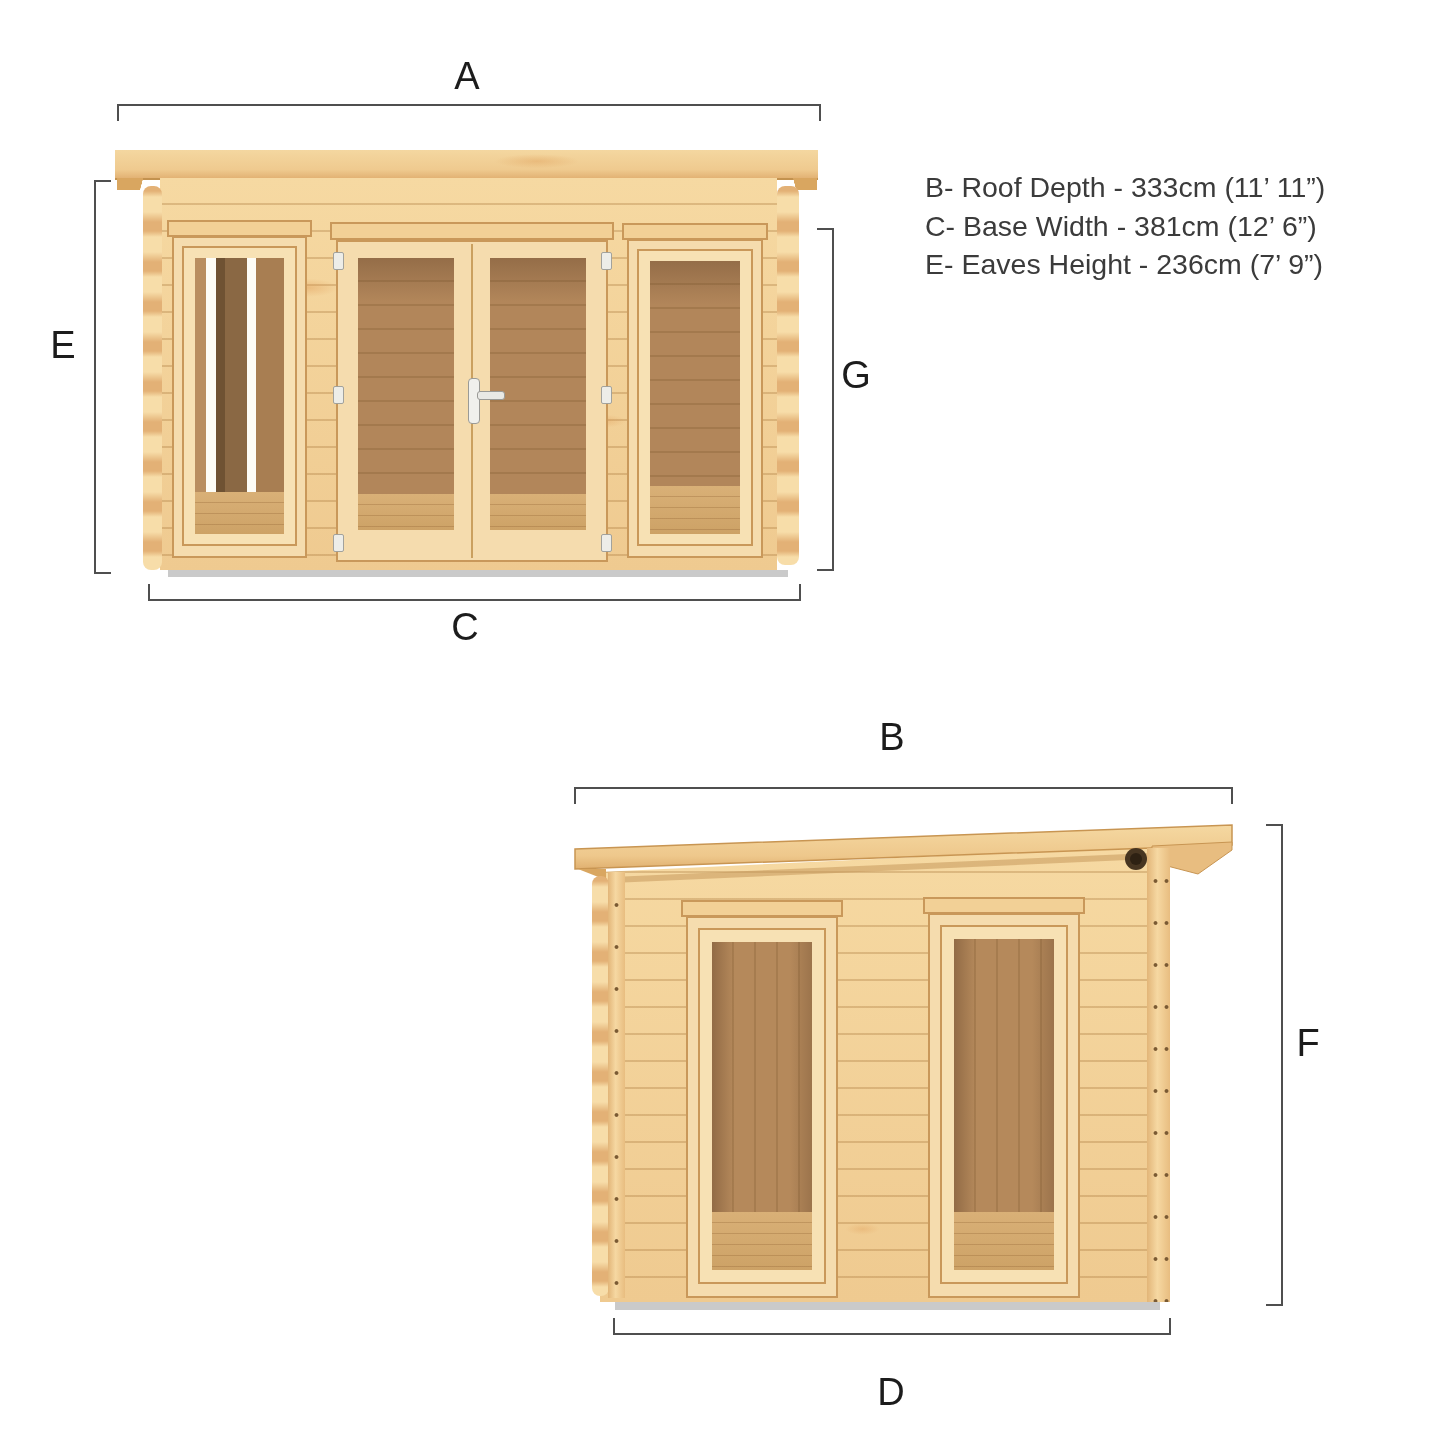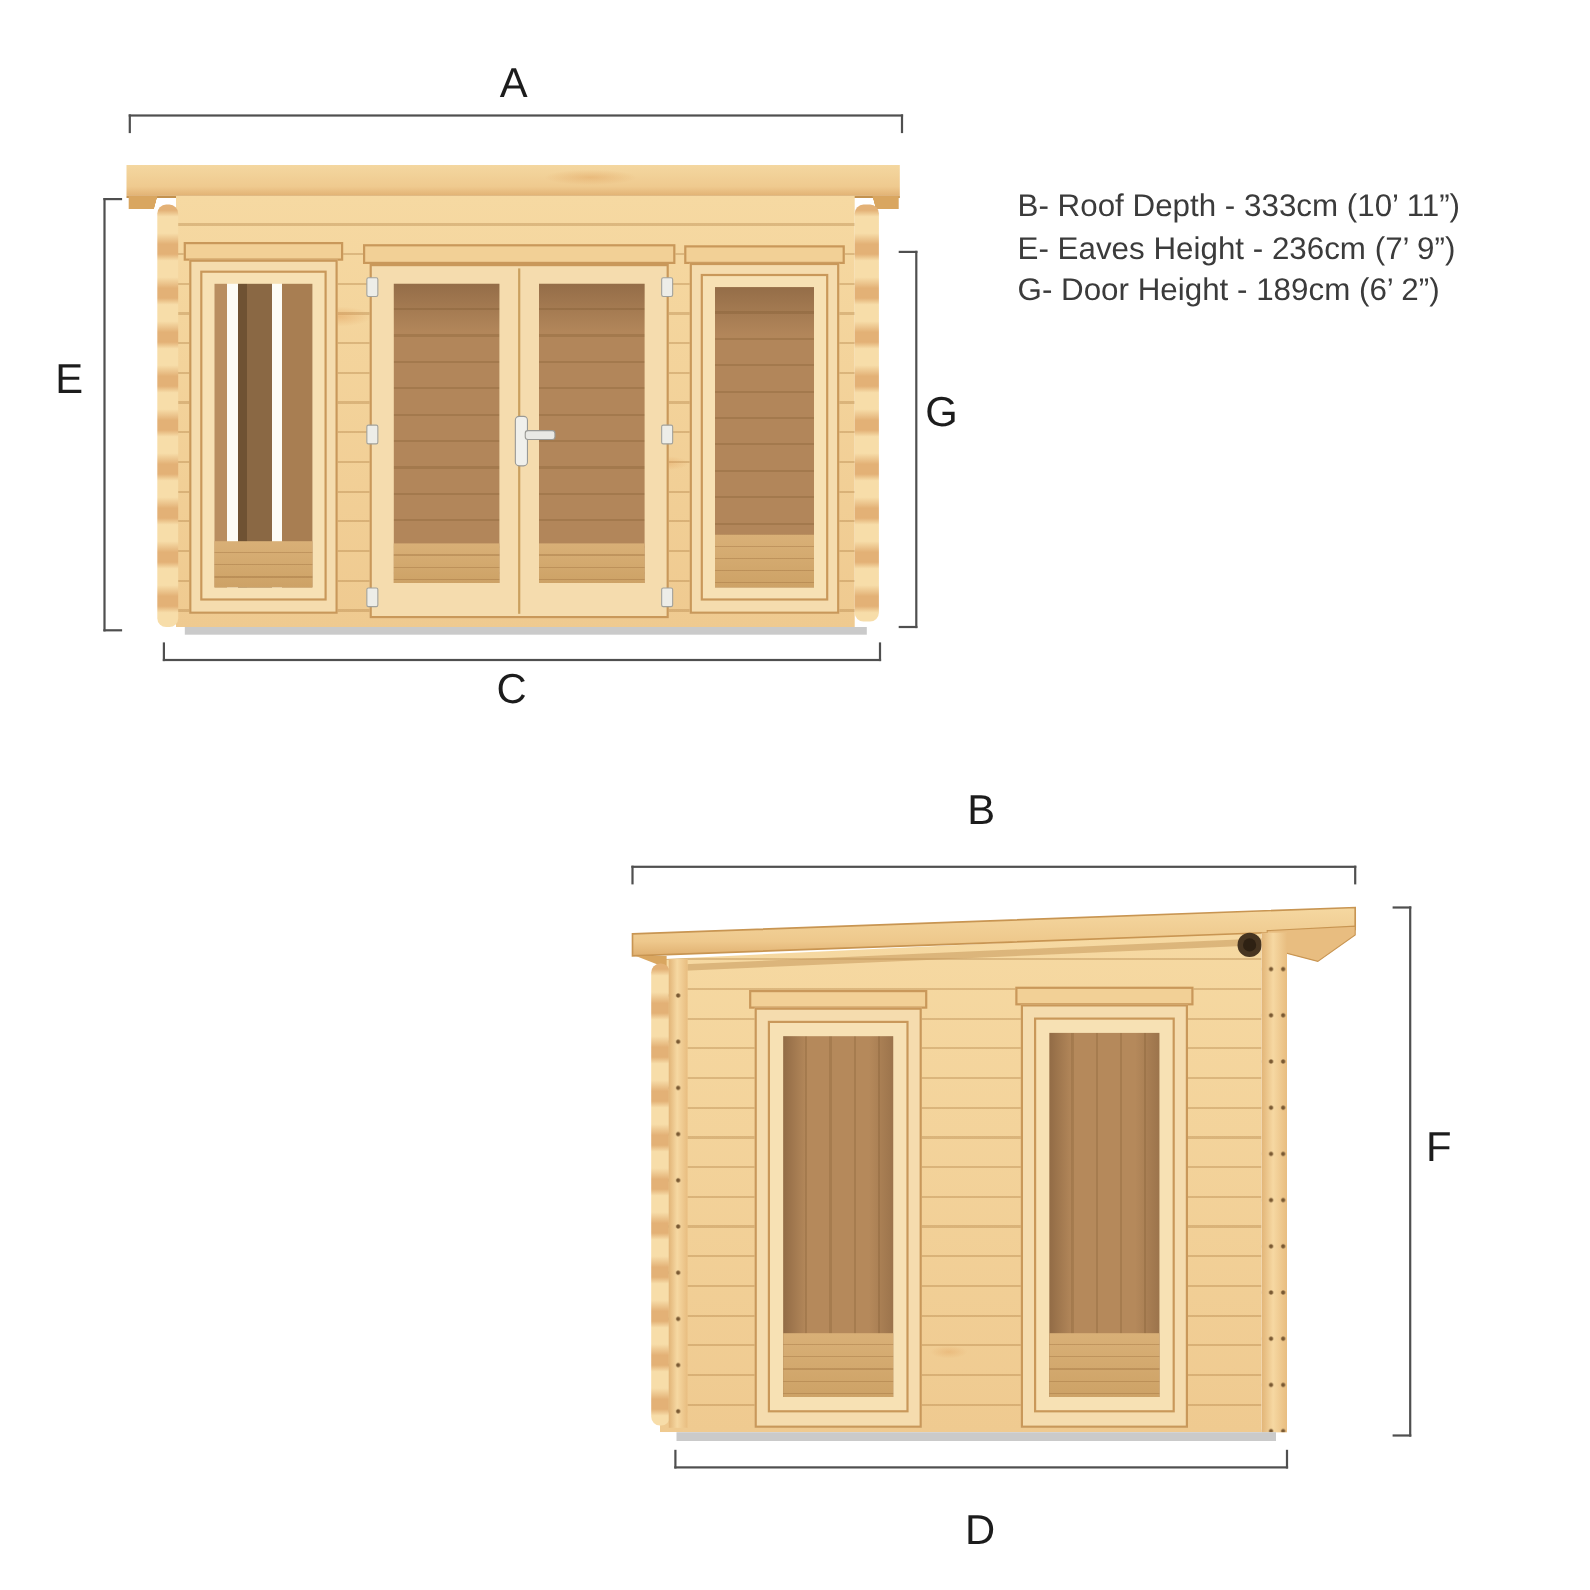--- a/index.html
+++ b/index.html
@@ -133,23 +133,23 @@
     <div class="dim-label" style="left:63px;top:345px;">E</div>
 
     <div class="dim v-left" style="left:817px;top:228px;width:15px;height:339px;"></div>
     <div class="dim-label" style="left:856px;top:375px;">G</div>
 
     <div class="dim h-up" style="left:148px;top:584px;width:649px;height:15px;"></div>
     <div class="dim-label" style="left:465px;top:627px;">C</div>
   </div>
 
   <div id="legend">
-    <div>B- Roof Depth - 333cm (10’ 11”)</div>
+    <div>B- Roof Depth - 333cm (11’ 11”)</div>
+    <div>C- Base Width - 381cm (12’ 6”)</div>
     <div>E- Eaves Height - 236cm (7’ 9”)</div>
-    <div>G- Door Height - 189cm (6’ 2”)</div>
   </div>
 
   <div>
 
     <div class="dim h-down" style="left:574px;top:787px;width:655px;height:15px;"></div>
     <div class="dim-label" style="left:892px;top:737px;">B</div>
 
     <div class="abs wood-wall" style="left:600px;top:846px;width:547px;height:456px;
                 clip-path:polygon(0 26px,100% 0,100% 100%,0 100%);"></div>
 

